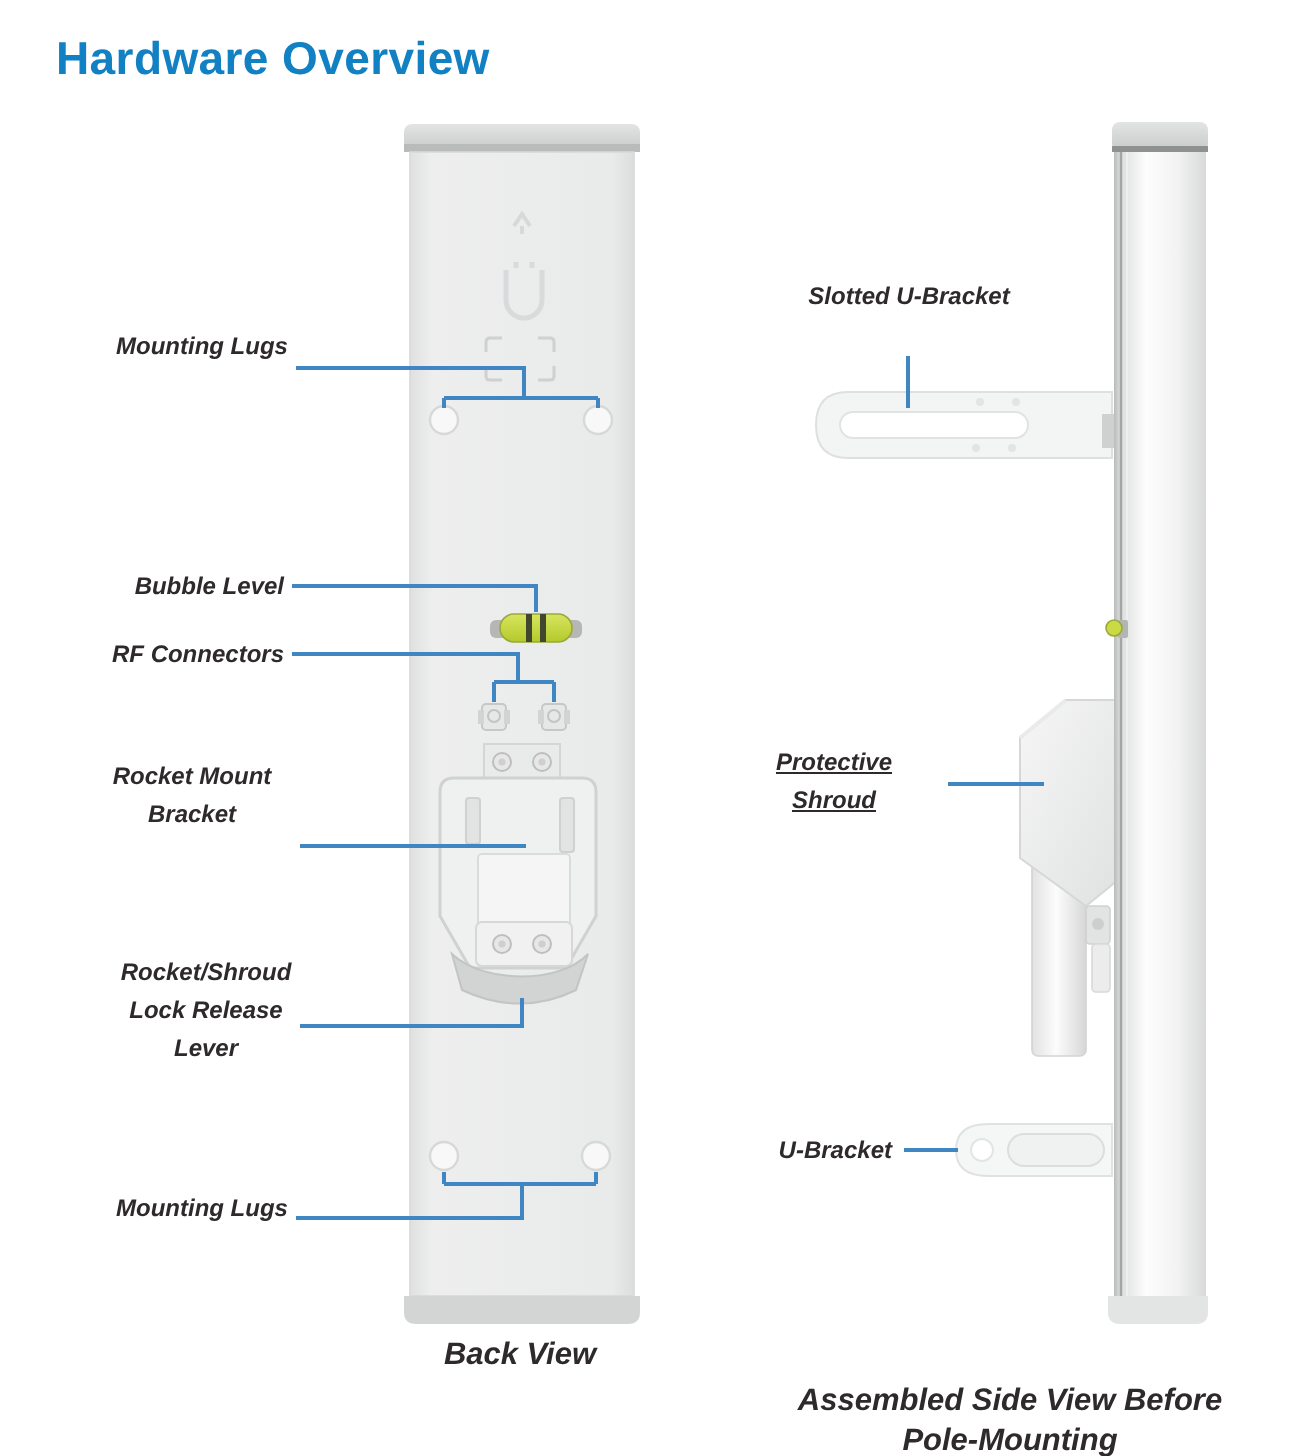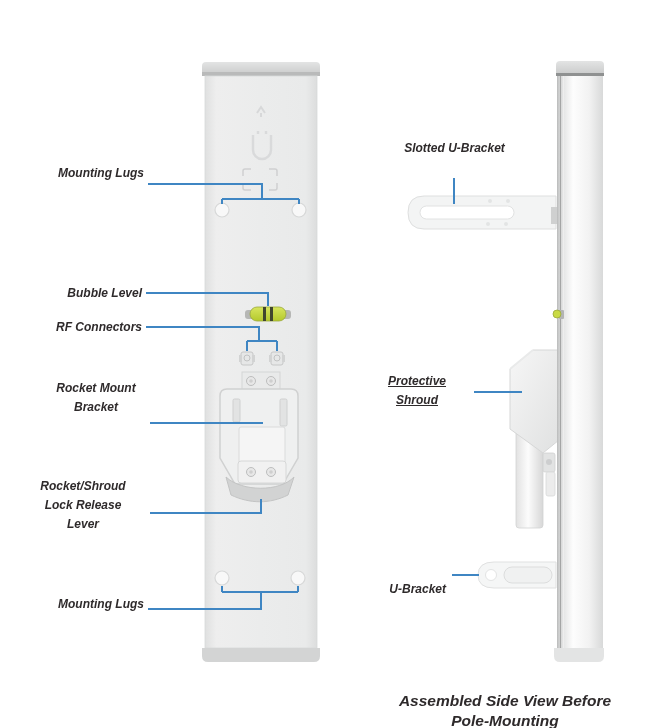--- a/index.html
+++ b/index.html
@@ -21,20 +21,21 @@
   .caption{
     position:absolute;color:#2e2a2b;font-style:italic;font-weight:700;
     font-size:15.5px;line-height:20px;text-align:center;
   }
 </style>
 </head>
 <body>
 
 <div class="page">
 
+  <h1 class="page-title">Hardware Overview</h1>
 
   <svg class="diagram" width="645" height="728" viewBox="0 0 645 728">
     <defs>
       <linearGradient id="bodyGrad" x1="0" y1="0" x2="1" y2="0">
         <stop offset="0" stop-color="#dfe0e0"></stop>
         <stop offset="0.10" stop-color="#eeeeee"></stop>
         <stop offset="0.5" stop-color="#ebecec"></stop>
         <stop offset="0.90" stop-color="#e9eaea"></stop>
         <stop offset="1" stop-color="#dcdddd"></stop>
       </linearGradient>
@@ -192,26 +193,27 @@
   </svg>
 
   <div class="lbl center" style="left:58px;top:164px;width:86px;">Mounting Lugs</div>
 
   <div class="lbl right" style="left:30px;top:284px;width:112px;">Bubble Level</div>
 
   <div class="lbl right" style="left:30px;top:318px;width:112px;">RF Connectors</div>
 
   <div class="lbl center" style="left:46px;top:379px;width:100px;">Rocket Mount Bracket</div>
 
-  <div class="lbl center" style="left:28px;top:477px;width:110px;">Rocket/Shroud Lock Release Lever</div>
+  <div class="lbl center" style="left:48px;top:477px;width:110px;">Rocket/Shroud Lock Release Lever</div>
 
   <div class="lbl center" style="left:58px;top:595px;width:86px;">Mounting Lugs</div>
 
   <div class="lbl center" style="left:402px;top:139px;width:105px;">Slotted U-Bracket</div>
 
   <div class="lbl center" style="left:372px;top:372px;width:90px;text-decoration:underline;">Protective Shroud</div>
 
-  <div class="lbl right" style="left:350px;top:566px;width:96px;margin-top:14px;">U-Bracket</div>
-
+  <div class="lbl right" style="left:350px;top:566px;width:96px;">U-Bracket</div>
+
+  <div class="caption" style="left:195px;top:668px;width:130px;">Back View</div>
 
   <div class="caption" style="left:396px;top:666px;width:218px;margin-top:25px;">Assembled Side View Before Pole-Mounting</div>
 
 </div>
 
 </body></html>

